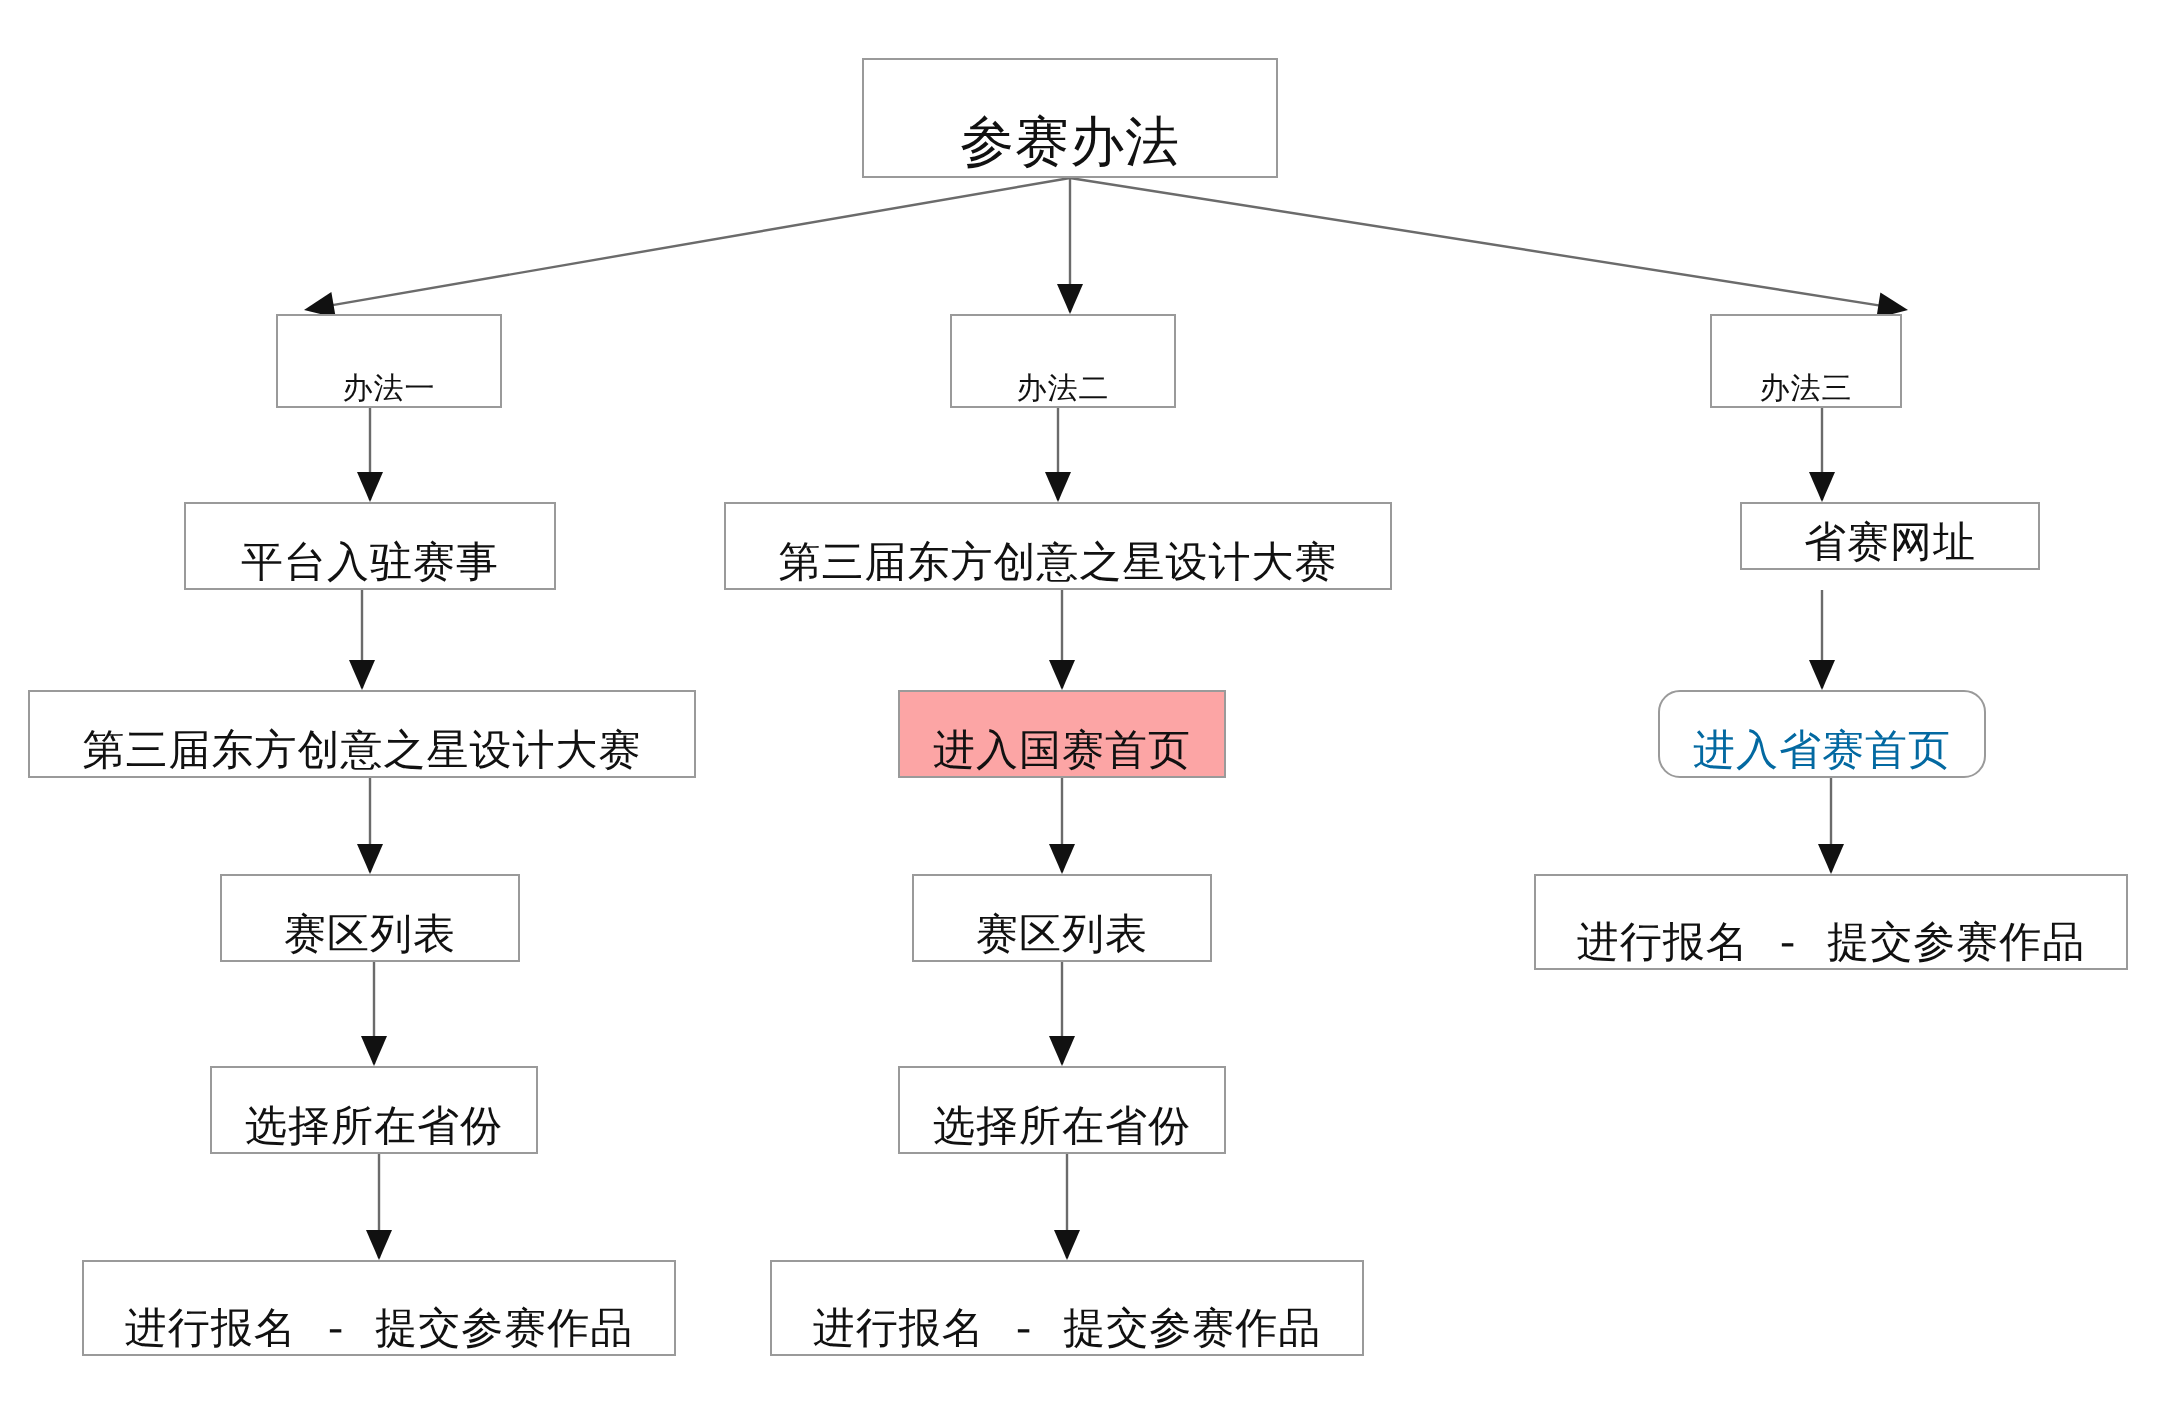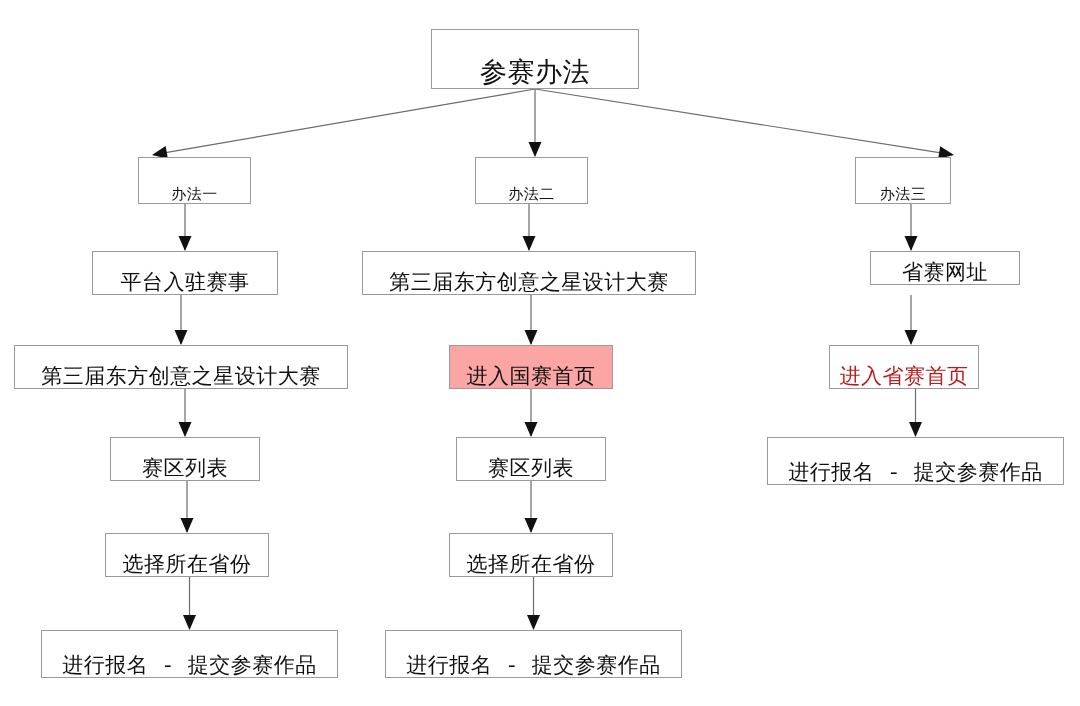--- a/index.html
+++ b/index.html
@@ -130,20 +130,20 @@
       </div>
       <div class="node step" style="left: 385px; top: 630px; width: 297px; height: 48px; background: rgb(255, 255, 255); border-color: rgb(154, 154, 154); color: rgb(17, 17, 17);">
         <span class="node-label">进行报名 - 提交参赛作品</span>
       </div>
       <div class="node branch" style="left: 855px; top: 157px; width: 96px; height: 47px; background: rgb(255, 255, 255); border-color: rgb(154, 154, 154); color: rgb(17, 17, 17);">
         <span class="node-label">办法三</span>
       </div>
       <div class="node step" style="left: 836px; top: 251px; width: 150px; height: 34px; background: rgb(255, 255, 255); border-color: rgb(154, 154, 154); color: rgb(17, 17, 17); margin-left: 34px;">
         <span class="node-label">省赛网址</span>
       </div>
-      <div class="node step" style="left: 829px; top: 345px; width: 150px; height: 44px; background: rgb(255, 255, 255); border-color: rgb(154, 154, 154); color: #b91c1c;">
+      <div class="node step" style="left: 829px; top: 345px; width: 164px; height: 44px; background: rgb(255, 255, 255); border-color: rgb(154, 154, 154); color: #0369a1; border-radius: 11px;">
         <span class="node-label">进入省赛首页</span>
       </div>
       <div class="node step" style="left: 767px; top: 437px; width: 297px; height: 48px; background: rgb(255, 255, 255); border-color: rgb(154, 154, 154); color: rgb(17, 17, 17);">
         <span class="node-label">进行报名 - 提交参赛作品</span>
       </div>
     </div>
 </div>
 
 </body></html>

